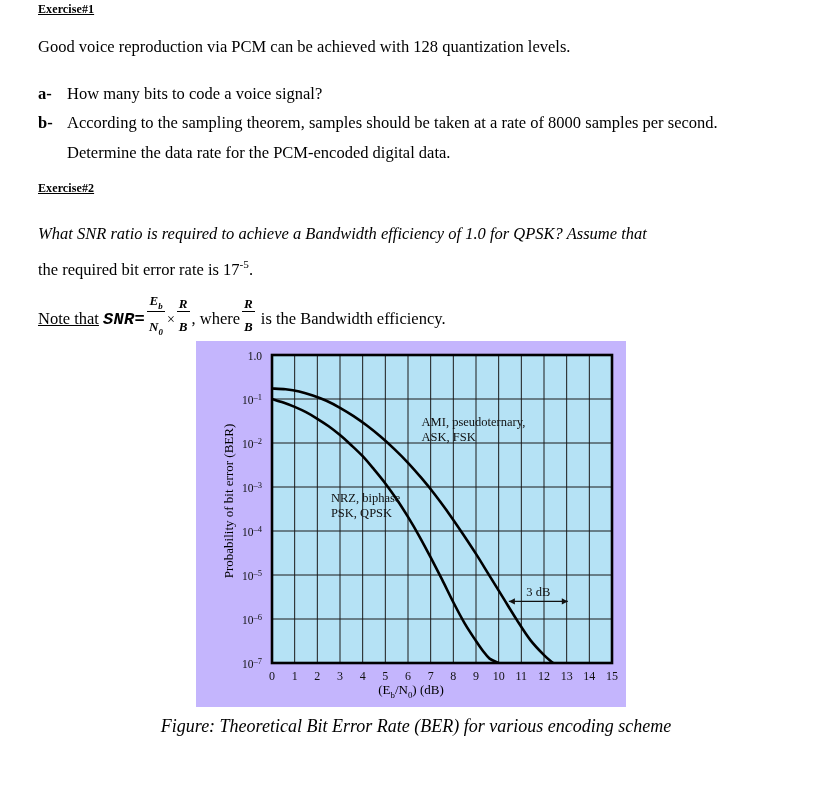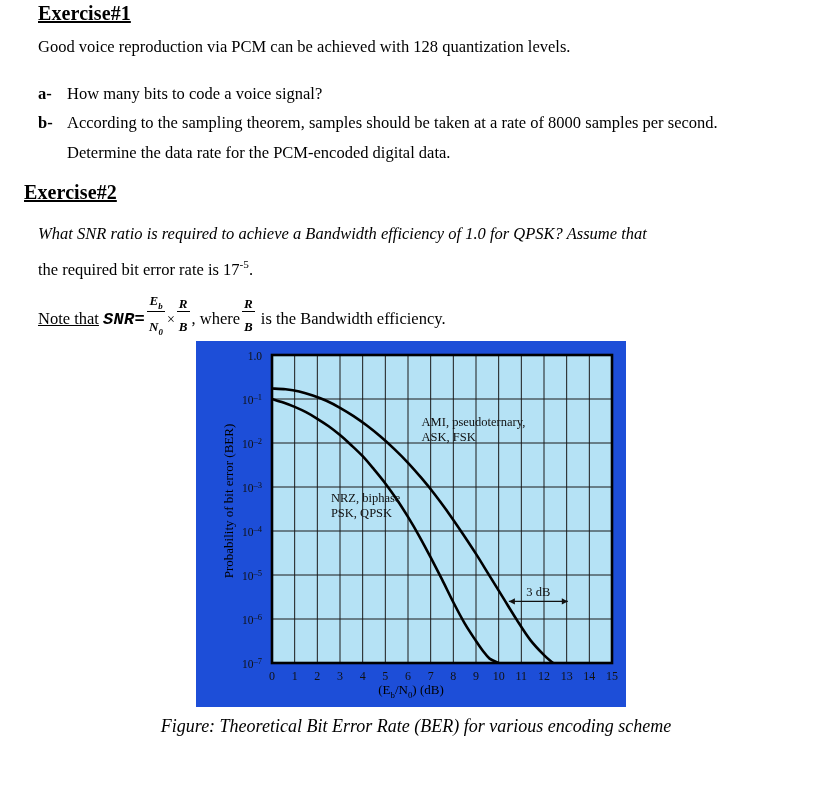--- a/index.html
+++ b/index.html
@@ -19,21 +19,21 @@
   .doc {
     position: absolute;
     left: 0; top: 0;
     width: 832px;
     height: 805px;
   }
 
   .ex-heading {
     position: absolute;
     font-weight: bold;
-    font-size: 20px;
+    font-size: 12px;
     text-decoration: underline;
     letter-spacing: 0.1px;
   }
 
   .para {
     position: absolute;
     font-size: 16.5px;
     line-height: 30px;
   }
 
@@ -80,21 +80,21 @@
     font-family: Liberation Mono, monospace;
   }
 
   
   .chart-panel {
     position: absolute;
     left: 196px;
     top: 341px;
     width: 430px;
     height: 366px;
-    background: #1d4ed8;
+    background: #c4b5fd;
   }
   .plot-wrap {
     position: absolute;
     left: 0; top: 0;
     width: 430px; height: 366px;
   }
   .plot-svg { display: block; }
 
   .ylabel-rot {
     position: absolute;
@@ -139,21 +139,21 @@
   <div class="qitem" style="left:38px; top:79px; width:730px;">
     <span class="marker">a-</span>
     <span class="qtext">How many bits to code a voice signal?</span>
   </div>
 
   <div class="qitem" style="left:38px; top:108px; width:700px;">
     <span class="marker">b-</span>
     <span class="qtext">According to the sampling theorem, samples should be taken at a rate of 8000 samples per second. Determine the data rate for the PCM-encoded digital data.</span>
   </div>
 
-  <div class="ex-heading" style="left:24px; top:181px;">Exercise#2</div>
+  <div class="ex-heading" style="left:38px; top:181px;">Exercise#2</div>
 
   <div class="para" style="left:38px; top:219px; width:760px;font-style:italic;">What SNR ratio is required to achieve a Bandwidth efficiency of 1.0 for QPSK? Assume that</div>
 
   <div class="para" style="left:38px; top:249px; width:760px;">
     <span>the required bit error rate is 17</span><sup>-5</sup><span>.</span>
   </div>
 
   <div class="para" style="left:38px; top:294px; width:760px;">
     <span class="underline-note">Note that</span>
     <span class="snr-sym">SNR</span><span class="snr-sym">=</span><span class="frac">

